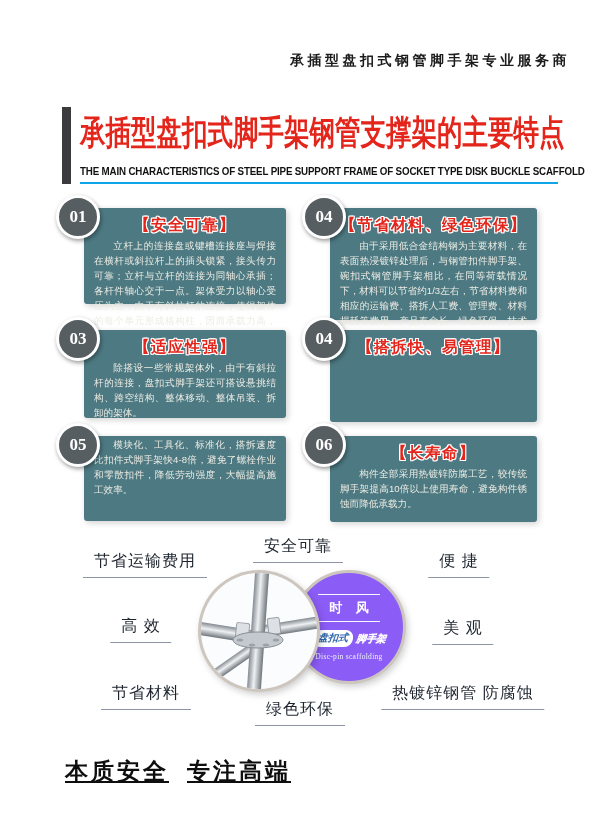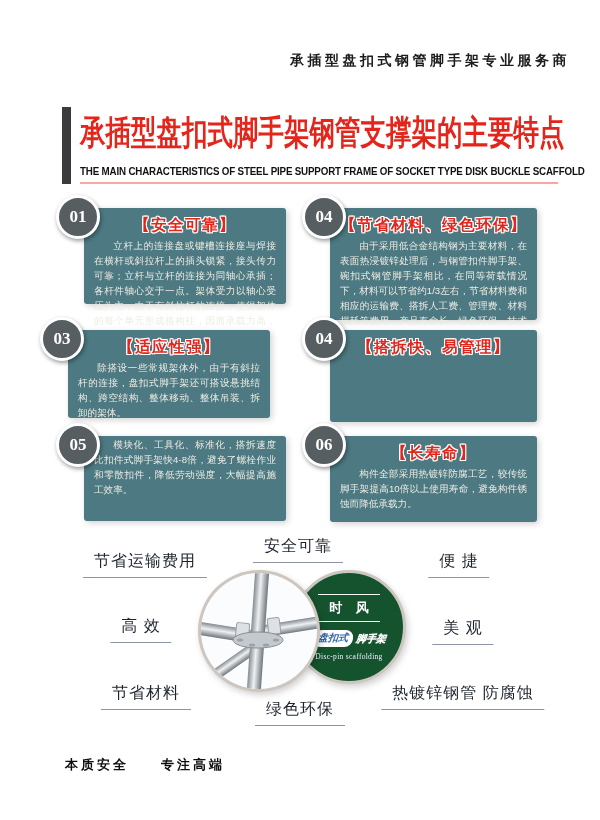--- a/index.html
+++ b/index.html
@@ -7,21 +7,21 @@
         font-family:"Liberation Sans","DejaVu Sans",sans-serif;}
 
   
   .tagline{position:absolute;top:52px;right:30px;font-size:14px;font-weight:800;
            letter-spacing:3.5px;color:#1c1c1c;white-space:nowrap;}
 
   
   .title-bar{position:absolute;left:62px;top:107px;width:9px;height:77px;background:#3b3b3d;}
   .main-title{position:absolute;left:80px;top:110px;font-size:34px;font-weight:800;color:#e3251b;
               white-space:nowrap;transform:scaleX(0.75);transform-origin:0 50%;letter-spacing:0;}
-  .sub-title{position:absolute;left:80px;top:161px;width:478px;border-bottom:2px solid #fca5a5;
+  .sub-title{position:absolute;left:80px;top:161px;width:478px;border-bottom:2px solid #0ea5e9;
              padding-bottom:3px;white-space:nowrap;overflow:visible;}
   .sub-title span{display:inline-block;font-size:11.5px;font-weight:800;color:#111;
                   letter-spacing:-0.2px;transform:scaleX(0.85);transform-origin:0 50%;white-space:nowrap;}
 
   
   .fbox{position:absolute;background:#4d7982;border-radius:3px;box-shadow:2px 2px 6px rgba(0,0,0,.18);}
   .fbox .num{position:absolute;left:-28px;top:-13px;width:38px;height:38px;border-radius:50%;
              background:#575e62;border:3px solid #ffffff;box-shadow:1px 2px 4px rgba(0,0,0,.4);
              color:#fff;font-family:"Liberation Serif","DejaVu Serif",serif;font-weight:700;
              font-size:17px;display:flex;align-items:center;justify-content:center;}
@@ -33,37 +33,37 @@
           text-indent:2em;}
 
   
   .label{position:absolute;transform:translateX(-50%);font-weight:400;font-size:16px;color:#1d242e;
          letter-spacing:1px;padding:0 11px 5px;border-bottom:1px solid #8d94a6;
          white-space:nowrap;text-align:center;}
 
   
   .photo-circle{position:absolute;left:196px;top:568px;filter:drop-shadow(2px 3px 3px rgba(0,0,0,.18));z-index:2;}
   .blue-circle{position:absolute;left:292px;top:570px;width:114px;height:114px;border-radius:50%;
-               background:#14532d;border:3px solid #cdc6bf;box-sizing:border-box;z-index:1;
+               background:#8b5cf6;border:3px solid #cdc6bf;box-sizing:border-box;z-index:1;
                display:flex;flex-direction:column;align-items:center;justify-content:center;
                filter:drop-shadow(2px 3px 3px rgba(0,0,0,.18));}
   .brand{font-size:13px;font-weight:800;color:#fff;letter-spacing:5px;padding:4px 6px 4px 11px;
          border-top:1px solid rgba(255,255,255,.95);border-bottom:1px solid rgba(255,255,255,.95);
          white-space:nowrap;}
   .lockup{margin-top:8px;display:flex;align-items:center;gap:3px;transform:skewX(-6deg);}
   .badge-pill{background:#ffffff;color:#2f66ad;font-size:10px;font-weight:800;font-style:italic;
               padding:1px 5px 2px;border-radius:8px;white-space:nowrap;}
   .suffix{color:#ffffff;font-size:10px;font-weight:800;font-style:italic;white-space:nowrap;
           text-shadow:0 0 1px #fff;}
   .latin{margin-top:5px;font-family:"Liberation Serif","DejaVu Serif",serif;font-size:7.5px;
          color:#eef3fb;letter-spacing:.3px;white-space:nowrap;}
 
   
-  .slogan{position:absolute;left:65px;top:756px;font-size:13px;font-weight:800;color:#0e0e0e;
-          letter-spacing:3px;display:flex;gap:32px;white-space:nowrap;}
+  .slogan{position:absolute;left:65px;top:756px;font-size:23px;font-weight:800;color:#0e0e0e;
+          letter-spacing:3px;display:flex;gap:18px;white-space:nowrap;text-decoration:underline;}
 </style>
 </head>
 <body>
 
 <div class="page">
 
   <div class="tagline">承插型盘扣式钢管脚手架专业服务商</div>
 
   <div class="title-bar"></div>
   <div class="main-title">承插型盘扣式脚手架钢管支撑架的主要特点</div>
@@ -76,21 +76,21 @@
     <h3>【安全可靠】</h3>
     <p>立杆上的连接盘或键槽连接座与焊接在横杆或斜拉杆上的插头锁紧，接头传力可靠；立杆与立杆的连接为同轴心承插；各杆件轴心交于一点。架体受力以轴心受压为主，由于有斜拉杆的连接，使得架体的每个单元形成格构柱，因而承载力高，不易发生失稳。</p>
   </section>
 
   <section class="fbox" style="left:330px;top:208px;width:207px;height:112px">
     <span class="num">04</span>
     <h3>【节省材料、绿色环保】</h3>
     <p>由于采用低合金结构钢为主要材料，在表面热浸镀锌处理后，与钢管扣件脚手架、碗扣式钢管脚手架相比，在同等荷载情况下，材料可以节省约1/3左右，节省材料费和相应的运输费、搭拆人工费、管理费、材料损耗等费用，产品寿命长，绿色环保，技术经济效益明显。</p>
   </section>
 
-  <section class="fbox" style="left:68px;top:330px;width:202px;height:88px">
+  <section class="fbox" style="left:84px;top:330px;width:202px;height:88px">
     <span class="num">03</span>
     <h3>【适应性强】</h3>
     <p>除搭设一些常规架体外，由于有斜拉杆的连接，盘扣式脚手架还可搭设悬挑结构、跨空结构、整体移动、整体吊装、拆卸的架体。</p>
   </section>
 
   <section class="fbox" style="left:330px;top:330px;width:207px;height:92px">
     <span class="num">04</span>
     <h3>【搭拆快、易管理】</h3>
   </section>
 

